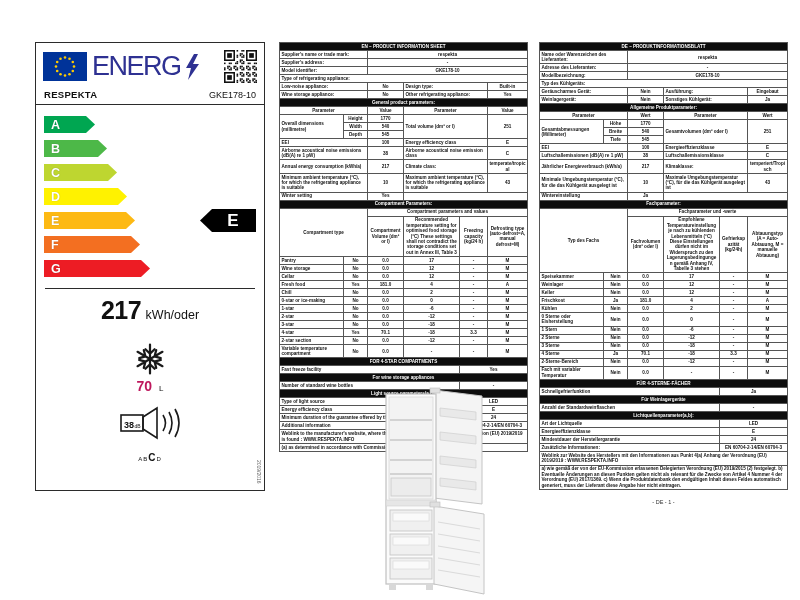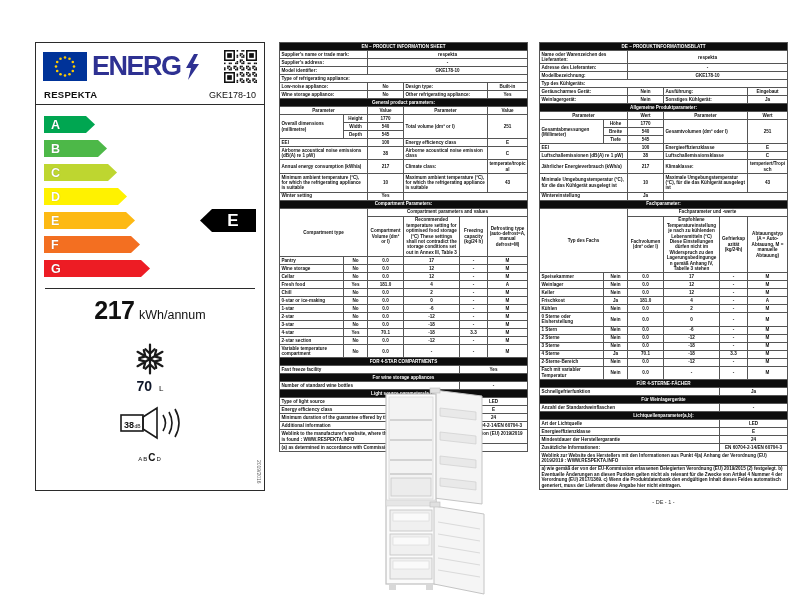--- a/index.html
+++ b/index.html
@@ -3,21 +3,21 @@
 <meta charset="utf-8">
 <style>
   * { margin:0; padding:0; box-sizing:border-box; }
   html,body { width:800px; height:600px; background:#ffffff; font-family:"Liberation Sans", sans-serif; overflow:hidden; }
   #canvas { position:relative; width:800px; height:600px; background:#fff; }
 
   
   .energy-label { position:absolute; left:35px; top:42px; width:230px; height:449px;
     background:#fff; border:1.5px solid #2b2b2b; }
   .lbl-header { display:flex; align-items:center; gap:5px; padding:7px 7px 3px 7px; }
-  .lbl-title { font-size:27px; font-weight:bold; color:#2e3192; letter-spacing:-1.5px; line-height:1; }
+  .lbl-title { font-size:27px; font-weight:normal; color:#2e3192; letter-spacing:-1.5px; line-height:1; }
   .lbl-qr { margin-left:auto; }
   .lbl-brandrow { display:flex; justify-content:space-between; align-items:baseline;
     padding:3px 8px 4px 8px; border-bottom:1.5px solid #2b2b2b; }
   .lbl-brand { font-size:9.5px; font-weight:bold; color:#111; letter-spacing:0.3px; }
   .lbl-model { font-size:9px; color:#111; }
   .lbl-arrows { position:relative; padding:11px 8px 2px 8px; }
   .cls-arrow { height:17px; margin-bottom:7px; display:flex; align-items:center;
     color:#fff; font-weight:bold; font-size:12.5px; padding-left:7px;
     clip-path: polygon(0 0, calc(100% - 9px) 0, 100% 50%, calc(100% - 9px) 100%, 0 100%);
     text-shadow:0 0 1px rgba(0,0,0,.35); }
@@ -25,21 +25,21 @@
     clip-path: polygon(0 50%, 12px 0, 100% 0, 100% 100%, 12px 100%);
     display:flex; align-items:center; justify-content:center; }
   .cls-indicator span { color:#fff; font-weight:bold; font-size:17px; margin-left:10px; }
   .lbl-divider { border-top:1.5px solid #2b2b2b; margin:2px 9px 0 9px; }
   .lbl-energy { text-align:center; margin-top:7px; }
   .lbl-energy .val { font-size:25px; font-weight:bold; color:#111; letter-spacing:-0.5px; }
   .lbl-energy .unit { font-size:12.5px; color:#111; }
   .lbl-volumes { display:flex; justify-content:space-evenly; margin-top:12px; }
   .vol-col { text-align:center; width:90px; }
   .vol-icon { height:40px; display:flex; align-items:flex-end; justify-content:center; }
-  .vol-num { font-size:14px; font-weight:bold; color:#0f172a; }
+  .vol-num { font-size:14px; font-weight:bold; color:#be185d; }
   .vol-unit { font-size:8px; color:#111; margin-left:7px; }
   .lbl-noise { margin-top:9px; text-align:center; position:relative; }
   .noise-scale { margin-top:1px; letter-spacing:1px; }
   .noise-letter { font-size:6px; color:#111; vertical-align:baseline; }
   .noise-letter.active { font-size:10px; font-weight:bold; }
   .lbl-reg { position:absolute; right:2px; bottom:6px; writing-mode:vertical-rl;
     font-size:5px; color:#666; }
 
   
   .sheet { position:absolute; top:42px; width:249px; }
@@ -221,21 +221,21 @@
         <div class="cls-arrow" style="width: 106px; background: rgb(237, 28, 36);">
           <span>G</span>
         </div>
         <div class="cls-indicator" style="top: 104px;">
           <span>E</span>
         </div>
       </div>
     <div class="lbl-divider"></div>
     <div class="lbl-energy">
       <span class="val">217</span>
-      <span class="unit">kWh/annum</span>
+      <span class="unit">kWh/oder</span>
     </div>
     <div class="lbl-volumes">
       <div class="vol-col">
         <div class="vol-icon">
           <svg width="34" height="36" viewBox="-13 -13 26 26">
             <g stroke="#1a1a1a" stroke-width="1.7" fill="none" stroke-linecap="round">
               <g id="flake">
                   <path d="M0,-11 L0,11 M-3.5,-7.5 L0,-4 L3.5,-7.5 M-3.5,7.5 L0,4 L3.5,7.5"></path>
                 </g>
               <use href="#flake" transform="rotate(60)"></use>

